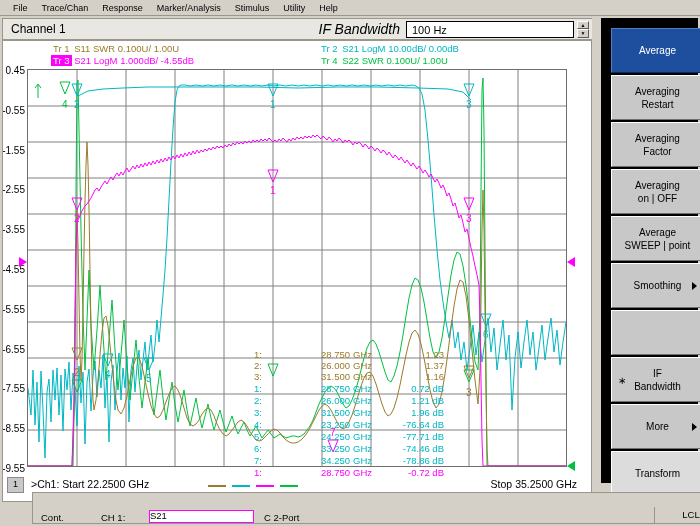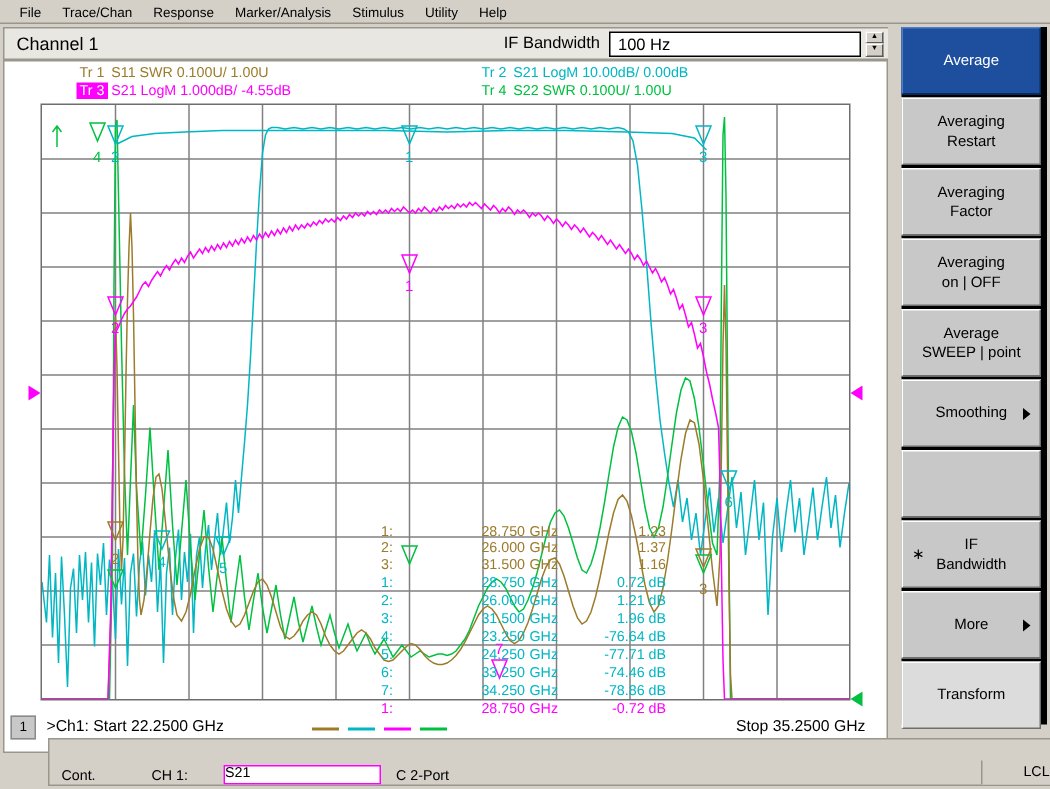--- a/index.html
+++ b/index.html
@@ -15,31 +15,31 @@
   .menubar{position:absolute;left:0;top:0;width:700px;height:16px;background:#d4d0c8;
            border-bottom:1px solid #9a968c;display:flex;align-items:center;padding-left:6px;box-sizing:border-box;}
   .menubar .mi{font-size:9px;color:#000;padding:0 7px;white-space:nowrap;line-height:14px;}
 
   
   .chanrow{position:absolute;left:2px;top:18px;width:590px;height:22px;
            background:#e9e7e2;border:1px solid #9a968c;border-right:none;
            display:flex;align-items:center;box-sizing:border-box;}
   .chantitle{font-size:12px;color:#000;padding-left:8px;white-space:nowrap;}
   .ifwrap{margin-left:auto;display:flex;align-items:center;height:100%;}
-  .iflabel{font-size:11px;color:#000;padding:0 6px;}
+  .iflabel{font-size:14px;color:#000;padding:0 6px;font-style:italic;}
   .ifbox{width:168px;height:17px;background:#fff;border:1px solid #000;
          font-size:11px;line-height:16px;padding-left:5px;box-sizing:border-box;color:#000;}
   .spin{width:12px;height:17px;margin-left:3px;margin-right:3px;display:flex;flex-direction:column;}
   .spin div{flex:1;background:#d4d0c8;border:1px solid #fff;border-right-color:#5a5a5a;border-bottom-color:#5a5a5a;
             position:relative;}
   .spin div span{position:absolute;left:50%;top:50%;transform:translate(-50%,-50%);font-size:5px;line-height:5px;color:#000;}
 
   
   .softkeys{position:absolute;right:2px;top:18px;width:97px;height:465px;background:#000;
-            padding:0;box-sizing:border-box;}
+            padding:10px;box-sizing:border-box;}
   .sk{width:93px;height:45px;background:#c8c8c8;border:1px solid #fff;
       border-right-color:#6e6e6e;border-bottom-color:#6e6e6e;
       margin-bottom:2px;box-sizing:border-box;position:relative;
       display:flex;flex-direction:column;align-items:center;justify-content:center;
       font-size:10px;color:#000;line-height:13px;}
   .sk.sel{background:#1d4f9e;color:#fff;border-color:#4f7fc4;border-right-color:#0a2a5e;border-bottom-color:#0a2a5e;}
   .sk.light{background:#dcdcdc;}
   .sk .arrow{position:absolute;right:6px;top:50%;transform:translateY(-50%);
              width:0;height:0;border-left:5px solid #000;border-top:4px solid transparent;border-bottom:4px solid transparent;}
   .sk .star{position:absolute;left:6px;top:50%;transform:translateY(-50%);font-size:10px;}
@@ -166,20 +166,33 @@
 
   <div class="graphframe">
 
     <div class="trlines" id="trlines">
         <div class="trl" style="left: 48px; top: 2px; color: rgb(156, 123, 42);"><span class="trtag">Tr  1</span><span> S11 SWR 0.100U/  1.00U</span></div>
         <div class="trl" style="left: 48px; top: 14px; color: rgb(255, 0, 255);"><span class="trtag hl">Tr  3</span><span> S21 LogM 1.000dB/  -4.55dB</span></div>
         <div class="trl" style="left: 316px; top: 2px; color: rgb(0, 183, 195);"><span class="trtag">Tr  2</span><span> S21 LogM 10.00dB/  0.00dB</span></div>
         <div class="trl" style="left: 316px; top: 14px; color: rgb(0, 192, 64);"><span class="trtag">Tr  4</span><span> S22 SWR 0.100U/  1.00U</span></div>
       </div>
 
+    <div class="ylabs" id="ylabs">
+        <div class="ylab" style="top: 1px;">0.45</div>
+        <div class="ylab" style="top: 40.8px;">-0.55</div>
+        <div class="ylab" style="top: 80.6px;">-1.55</div>
+        <div class="ylab" style="top: 120.4px;">-2.55</div>
+        <div class="ylab" style="top: 160.2px;">-3.55</div>
+        <div class="ylab" style="top: 200px;">-4.55</div>
+        <div class="ylab" style="top: 239.8px;">-5.55</div>
+        <div class="ylab" style="top: 279.6px;">-6.55</div>
+        <div class="ylab" style="top: 319.4px;">-7.55</div>
+        <div class="ylab" style="top: 359.2px;">-8.55</div>
+        <div class="ylab" style="top: 399px;">-9.55</div>
+      </div>
 
     <div class="plot">
       <svg width="538" height="396" viewBox="0 0 538 396">
         <g>
           <line x1="0" y1="36" x2="538" y2="36" stroke="#808080" stroke-width="1"></line>
           <line x1="0" y1="72" x2="538" y2="72" stroke="#808080" stroke-width="1"></line>
           <line x1="0" y1="108" x2="538" y2="108" stroke="#808080" stroke-width="1"></line>
           <line x1="0" y1="144" x2="538" y2="144" stroke="#808080" stroke-width="1"></line>
           <line x1="0" y1="180" x2="538" y2="180" stroke="#808080" stroke-width="1"></line>
           <line x1="0" y1="216" x2="538" y2="216" stroke="#808080" stroke-width="1"></line>

